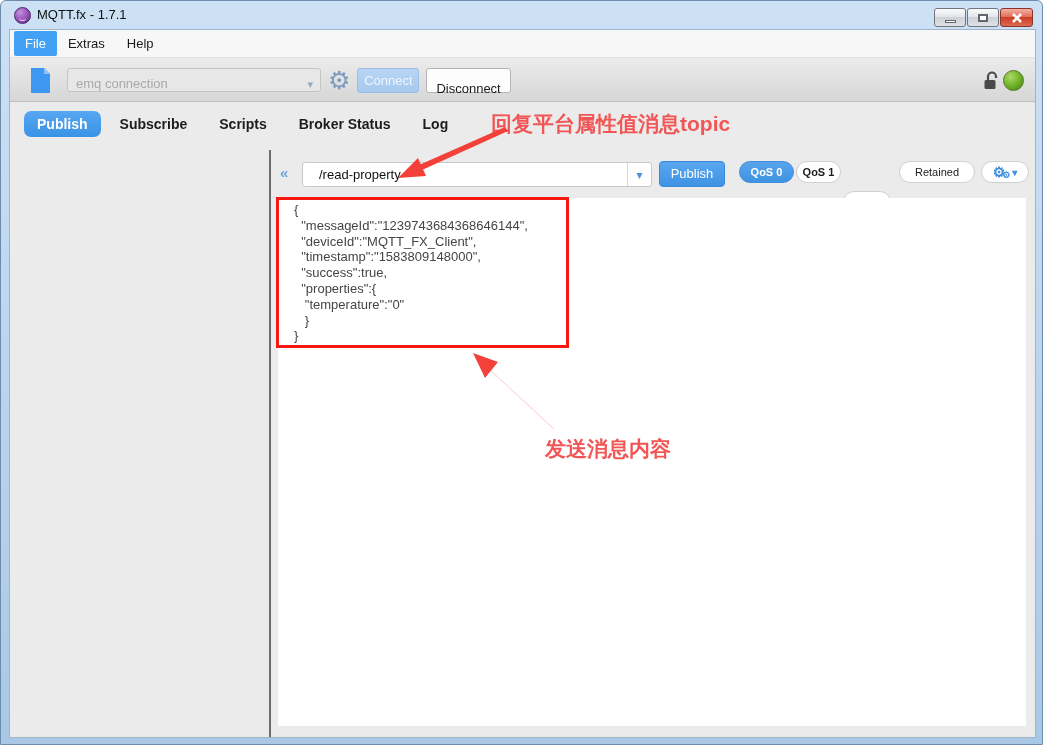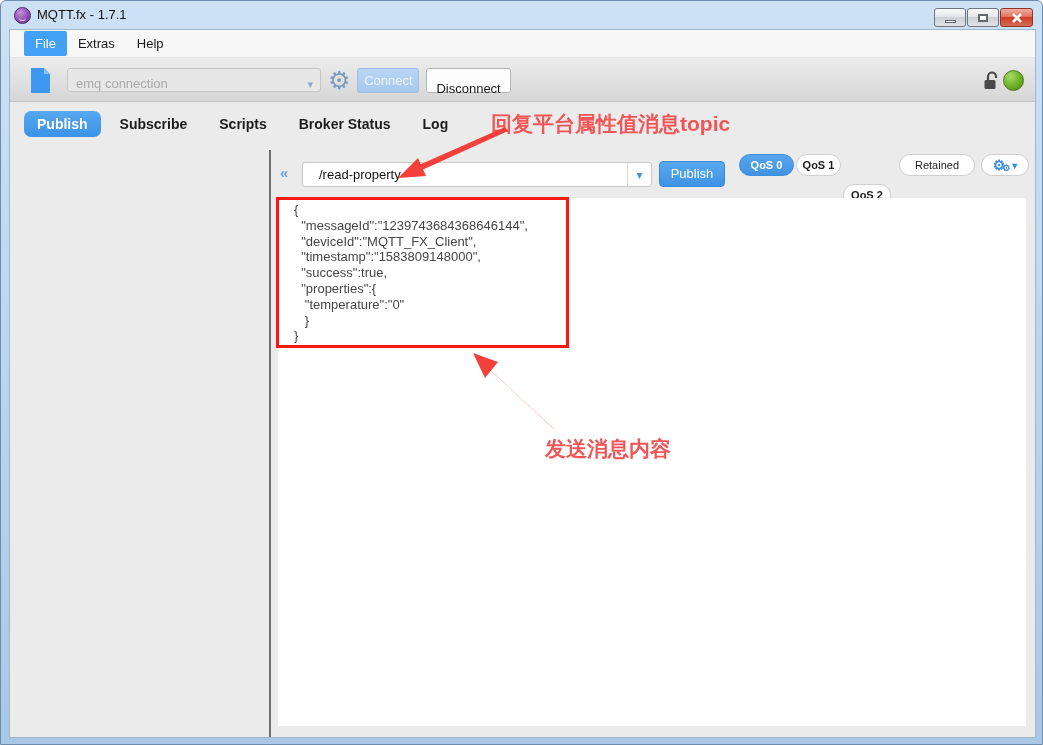--- a/index.html
+++ b/index.html
@@ -42,21 +42,21 @@
 
   
   .app-body {
     position:absolute; left:8px; top:28px; width:1027px; height:709px;
     background:#ebebeb; border:1px solid #9db6cd;
   }
 
   
   .menubar {
     position:absolute; left:0; top:0; right:0; height:28px; background:#f7f7f7;
-    border-bottom:1px solid #e2e2e2; display:flex; align-items:center; padding-left:14px;
+    border-bottom:1px solid #e2e2e2; display:flex; align-items:center; padding-left:4px;
   }
   .menu-item { font-size:13px; color:#1a1a1a; padding:5px 11px; border-radius:2px; }
   .menu-item.active { background:#42a0f5; color:#fff; }
 
   
   .toolbar {
     position:absolute; left:0; top:29px; right:0; height:43px;
     background:linear-gradient(#ebebeb, #d6d6d6); border-bottom:1px solid #c0c0c0;
     display:flex; align-items:center;
   }
@@ -111,21 +111,21 @@
   .topic-caret-btn {
     position:absolute; right:0; top:0; width:24px; height:23px; border-left:1px solid #d8d8d8;
     display:flex; align-items:center; justify-content:center; color:#4a90d9; font-size:12px;
   }
   .btn-publish {
     position:absolute; left:649px; top:131px; width:66px; height:26px; border-radius:4px;
     background:linear-gradient(#5aa7ef, #3e93e4); border:1px solid #3a88d8;
     color:#fff; font-size:13px; text-align:center; line-height:24px;
   }
   .pill {
-    position:absolute; top:124px; height:22px; border-radius:11px; background:#fff;
+    position:absolute; top:131px; height:22px; border-radius:11px; background:#fff;
     border:1px solid #cfcfcf; color:#1c1c1c; font-size:11px; font-weight:bold;
     display:flex; align-items:center; justify-content:center;
   }
   .pill.active { background:linear-gradient(#5aa4ec, #3f93e2); border-color:#3f8edd; color:#fff; }
   #qos0 { left:729px; width:55px; }
   #qos1 { left:786px; width:45px; }
   #qos2 { left:833px; width:48px;margin-top:30px; }
   #retained { left:889px; width:76px; font-weight:normal; }
   #pub-extra { left:971px; width:48px; color:#3f8fdb; }
   .mini-gear { font-size:14px; line-height:14px; }

